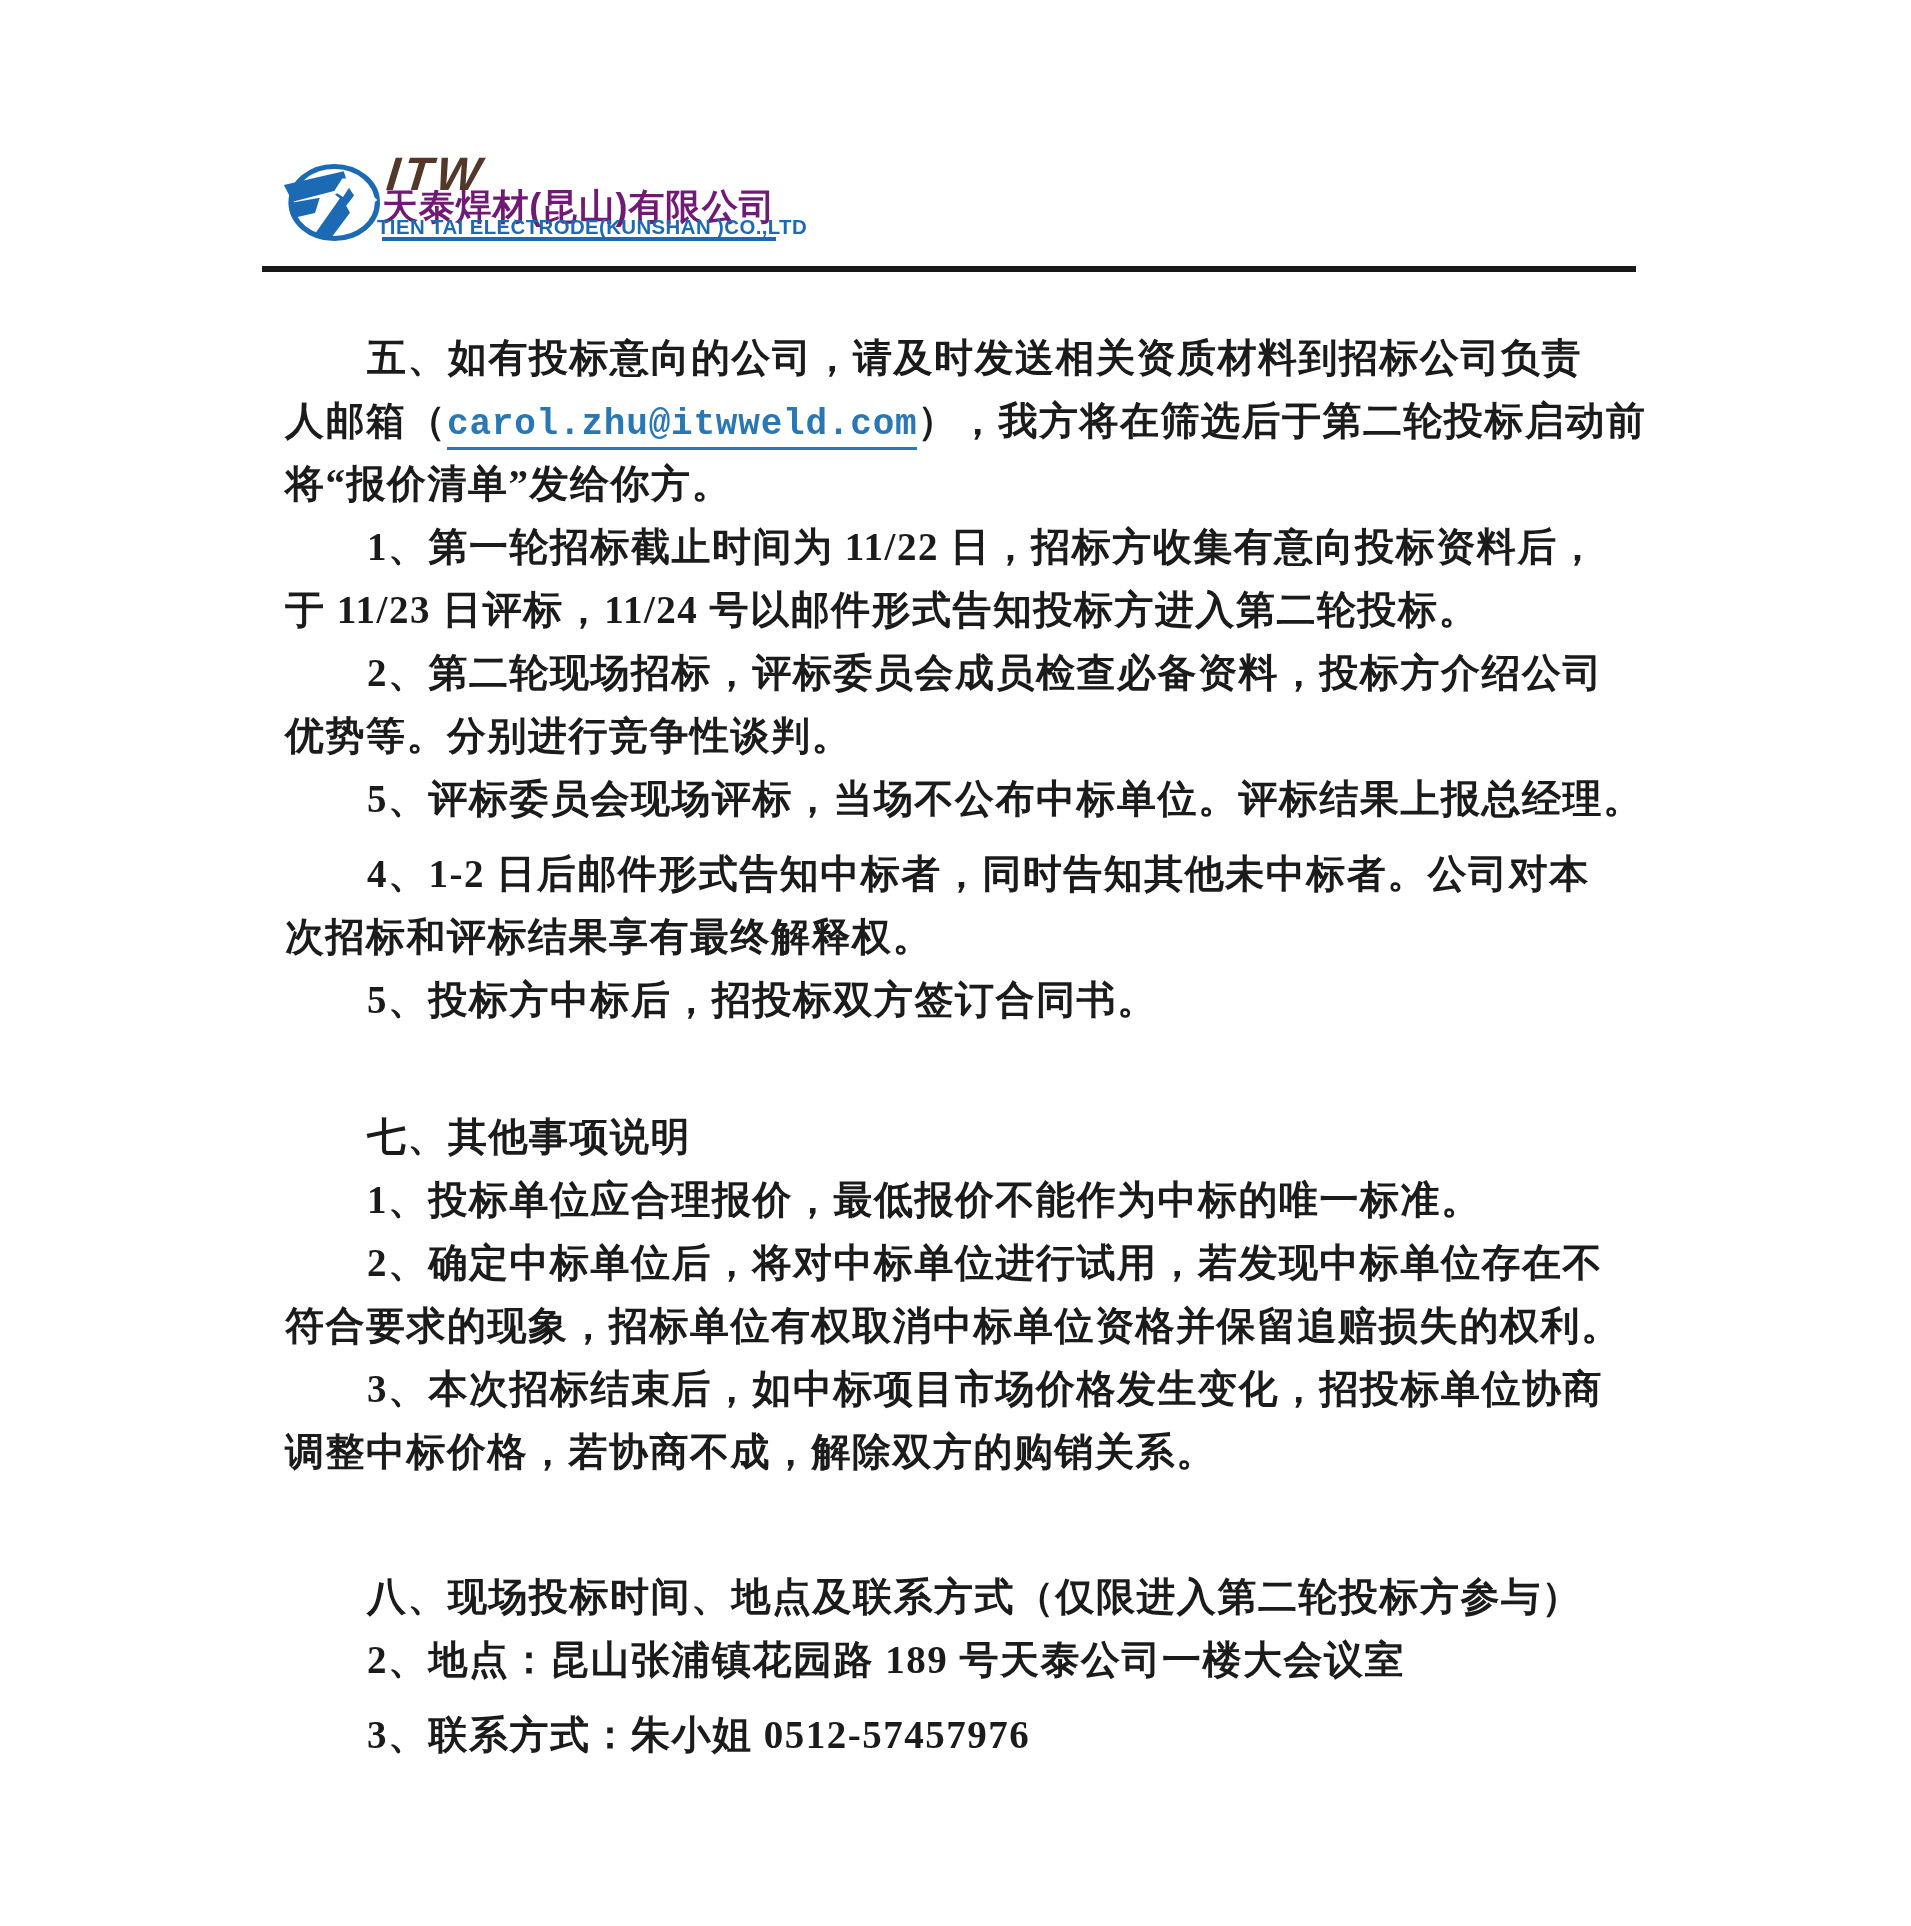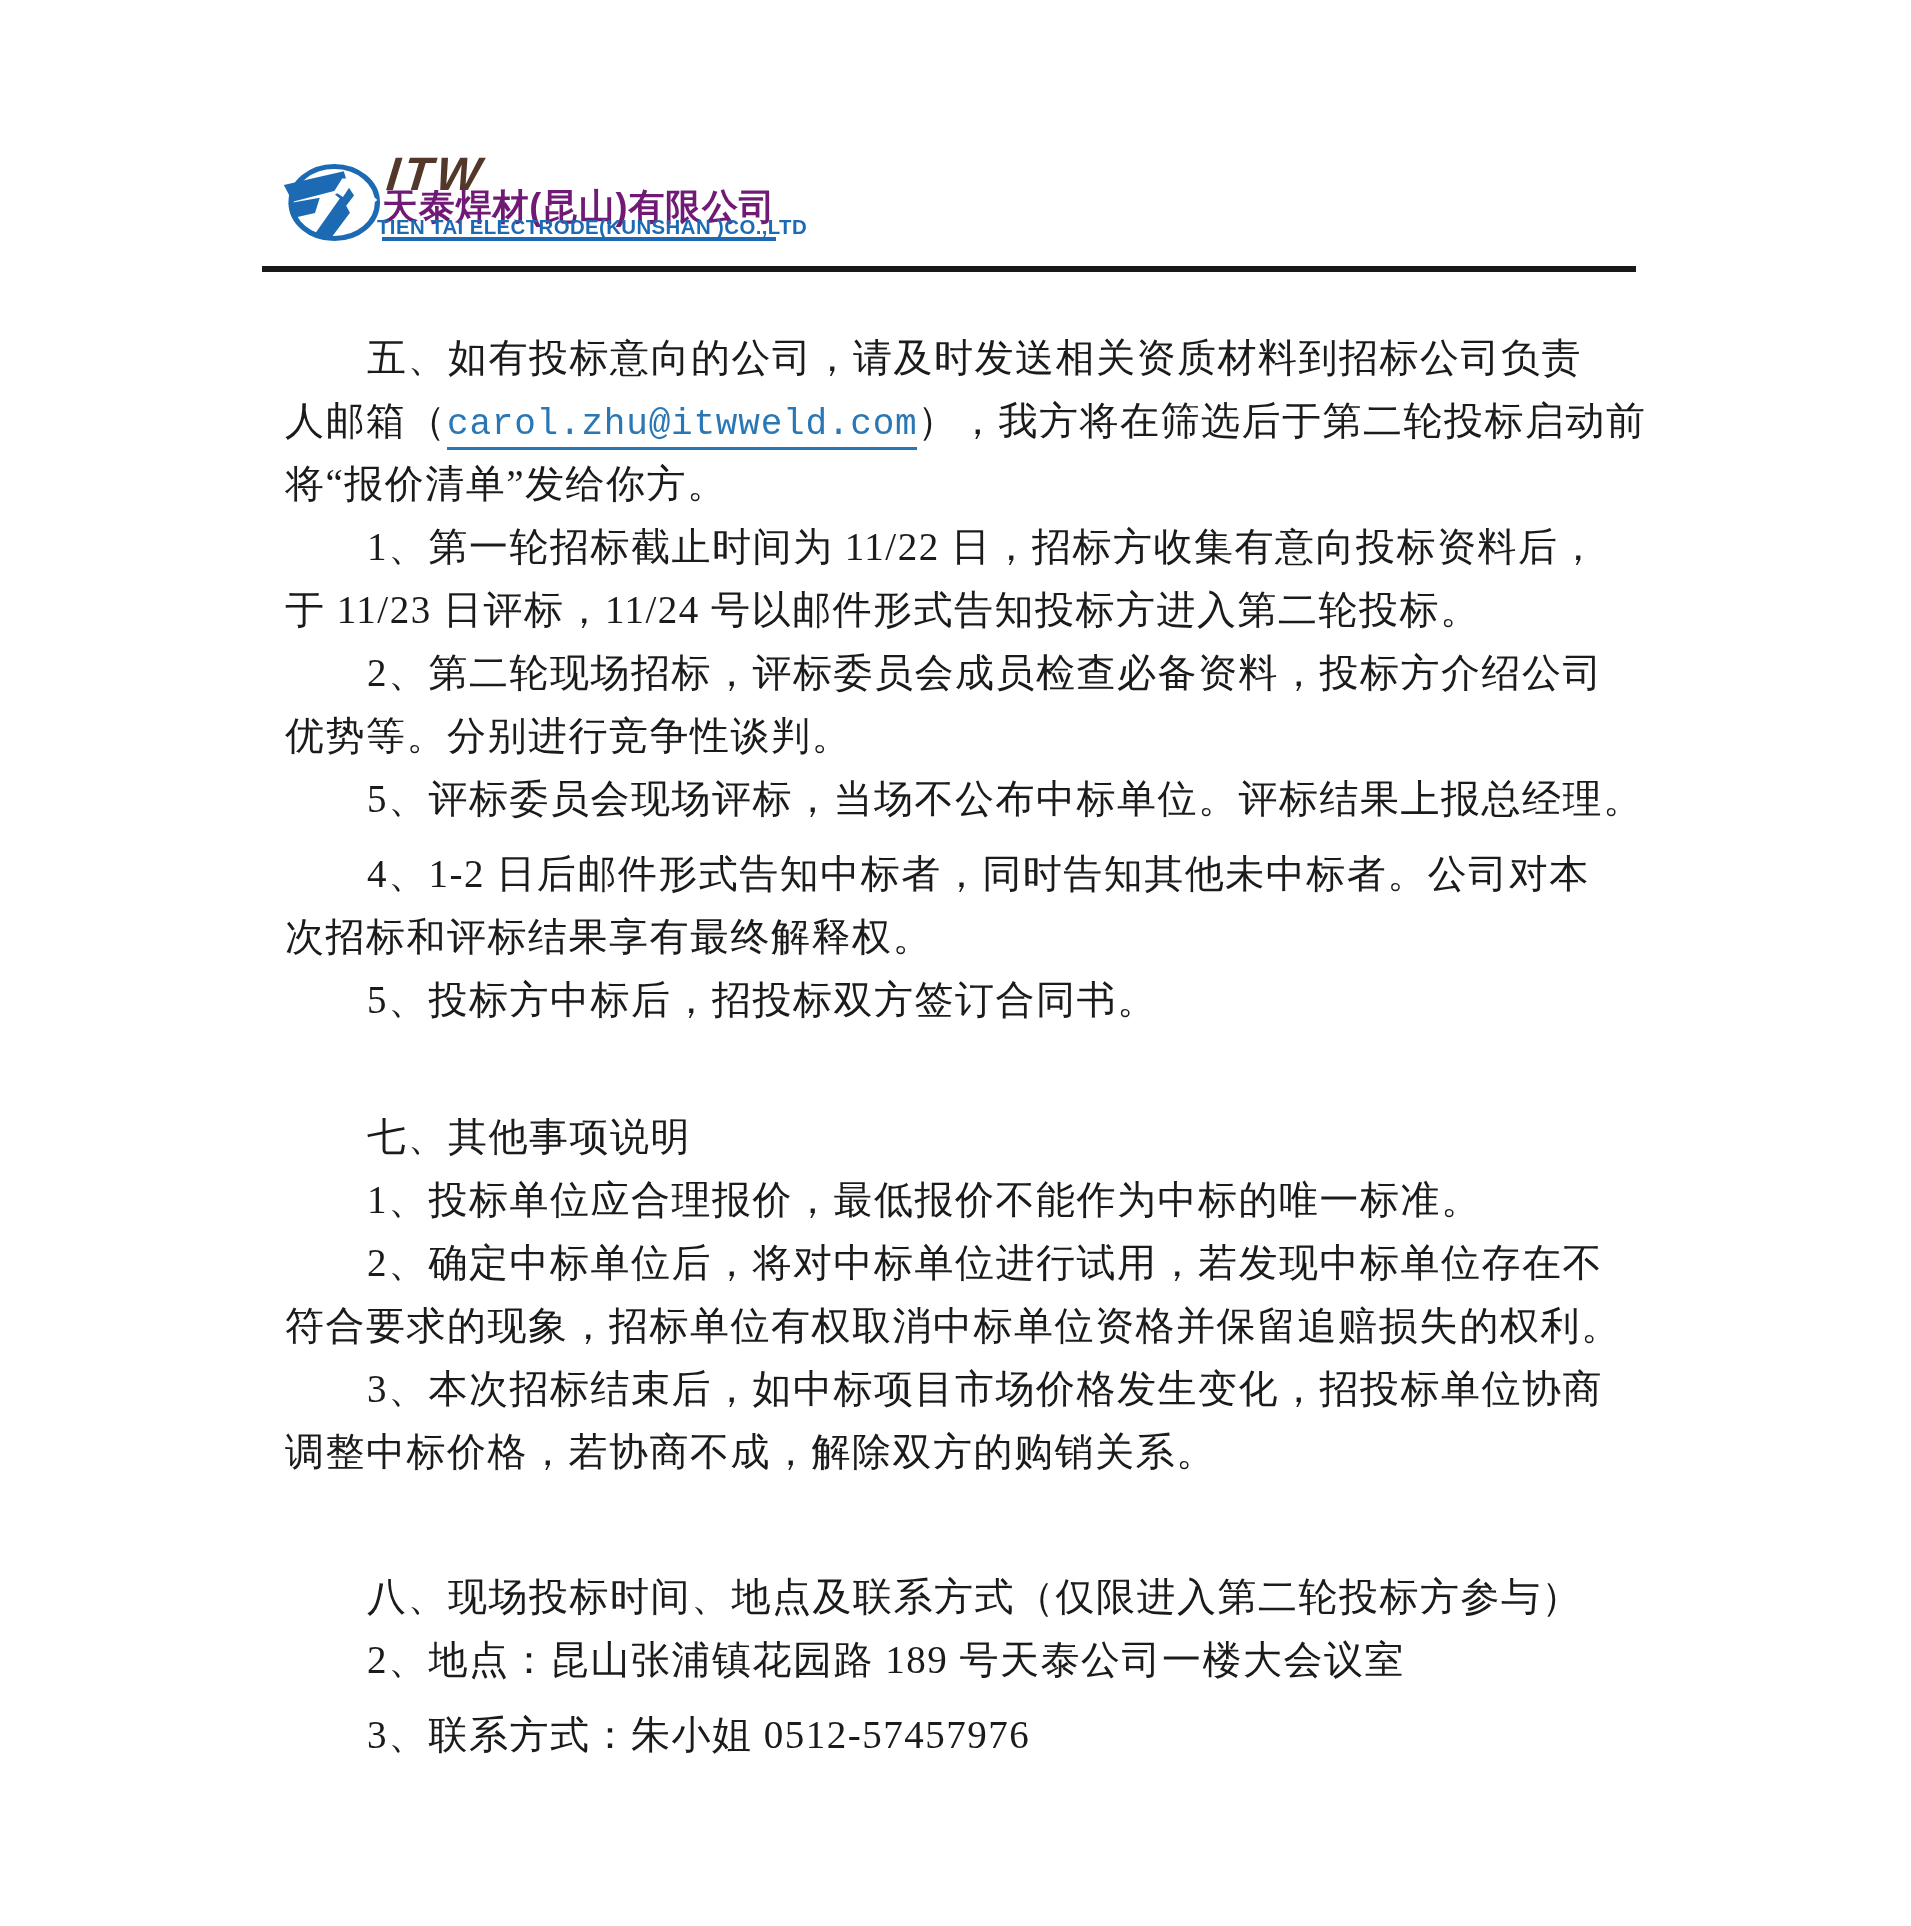--- a/index.html
+++ b/index.html
@@ -31,20 +31,21 @@
     font-family:"Liberation Sans", sans-serif;
     font-weight:bold;font-size:20.4px;letter-spacing:0.4px;white-space:nowrap;
   }
   .header-rule{position:absolute;left:262px;top:266px;width:1374px;height:5.8px;background:#191919;}
   
   .body-col{position:absolute;left:285px;top:326px;width:1356px;z-index:2;}
   .ln{
     height:63px;line-height:63px;
     font-size:39px;letter-spacing:1.5px;
     white-space:nowrap;
+    font-weight:bold;
   }
   .ind{padding-left:82px;}
   .email-link{
     font-family:"Liberation Mono", monospace;
     font-size:36px;letter-spacing:0.8px;
     color:#2a77b5;text-decoration:none;
     border-bottom:3.9px solid #2a77b5;
     padding-bottom:1.5px;
   }
 </style>

